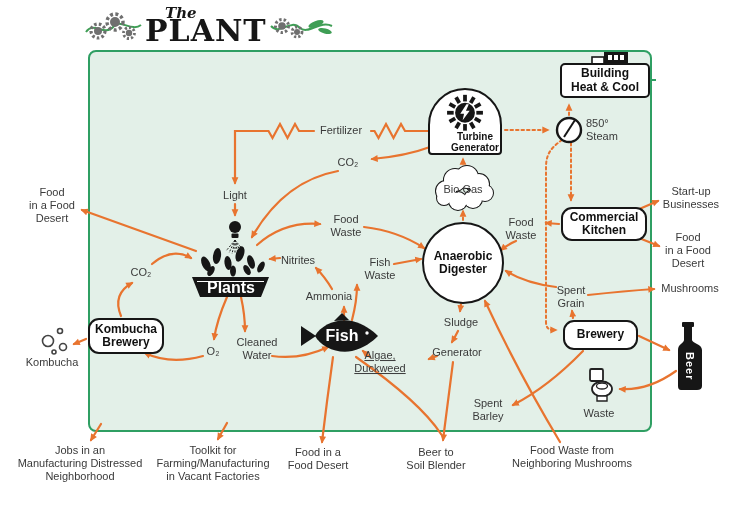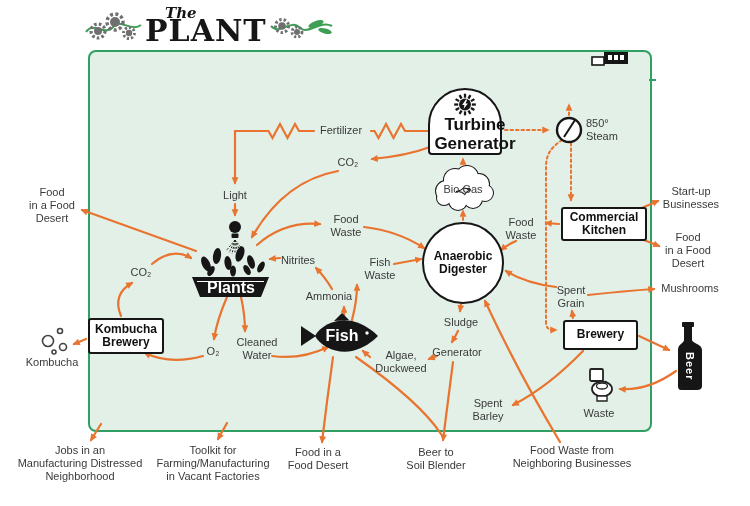--- a/index.html
+++ b/index.html
@@ -6,25 +6,25 @@
   .stage{position:relative;width:750px;height:506px;background:#fff;overflow:hidden;
          font-family:"Liberation Sans",sans-serif;}
   .panel{position:absolute;left:88px;top:50px;width:564px;height:382px;box-sizing:border-box;
          background:var(--panel-fill,#e3f0e8);border:2.5px solid var(--border-green,#2f9f63);
          border-radius:8px;z-index:1;}
   .ovl{position:absolute;left:0;top:0;width:750px;height:506px;z-index:2;pointer-events:none;}
   .ar{stroke:var(--arrow,#e8742f);fill:none;stroke-width:2.2;stroke-linecap:round;}
   .ard{stroke:var(--arrow,#e8742f);fill:none;stroke-width:2;stroke-dasharray:2.5 3;stroke-linecap:round;}
   .ahp{fill:var(--arrow,#e8742f);}
   .grn{stroke:var(--border-green,#2f9f63);fill:none;stroke-width:2;}
-  .box{position:absolute;background:#fff;border:2px solid var(--box-black,#161616);border-radius:3px;
+  .box{position:absolute;background:#fff;border:2px solid var(--box-black,#161616);border-radius:11px;
        display:flex;align-items:center;justify-content:center;text-align:center;font-weight:bold;
        color:#111;font-size:12px;line-height:1.12;white-space:pre-line;z-index:3;box-sizing:border-box;}
   .arch{border-radius:37px 37px 4px 4px;flex-direction:column;justify-content:flex-start;padding-top:2px;}
-  .arch .arch-label{font-size:17px;margin-top:-1px;margin-left:20px;}
+  .arch .arch-label{font-size:10px;margin-top:-1px;margin-left:20px;}
   .circle{border-radius:50%;}
   .lbl{position:absolute;transform:translate(-50%,-50%);text-align:center;font-size:11px;
        line-height:1.18;color:var(--ink,#3a3a3a);white-space:pre-line;z-index:4;}
   .lbl-left{transform:translate(0,-50%);text-align:left;}
   .node-text{position:absolute;transform:translate(-50%,-50%);color:#fff;font-weight:bold;
        font-size:16px;z-index:4;white-space:nowrap;}
   .beer-label{position:absolute;left:678px;top:344px;width:24px;height:44px;z-index:4;
        writing-mode:vertical-rl;display:flex;align-items:center;justify-content:center;
        color:#fff;font-weight:bold;font-size:11px;letter-spacing:1px;}
   .logo{position:absolute;left:84px;top:6px;height:42px;display:flex;align-items:center;z-index:5;}
@@ -208,20 +208,22 @@
     </g>
 
     <g fill="none" stroke="#444" stroke-width="1.6">
       <circle cx="48" cy="341" r="5.5"></circle>
         <circle cx="60" cy="331" r="2.5"></circle>
       <circle cx="63" cy="347" r="3.5"></circle>
         <circle cx="54" cy="352" r="2"></circle>
     </g>
   </svg>
 
+  <div class="box" style="left:560px;top:63px;width:90px;height:35px;border-radius:5px;">Building
+Heat &amp; Cool</div>
 
   <div class="box arch" style="left:428px;top:88px;width:74px;height:67px;">
     <svg width="70" height="42" viewBox="0 0 70 42">
       <g transform="translate(35,22)">
         <g fill="#161616">
           <g transform="rotate(0)">
               <rect x="-2" y="-19" width="4" height="7"></rect>
             </g>
           <g transform="rotate(30)">
               <rect x="-2" y="-19" width="4" height="7"></rect>
@@ -291,21 +293,21 @@
   <div class="lbl" style="left:521px;top:229px;">Food
 Waste</div>
   <div class="lbl" style="left:298px;top:260px;">Nitrites</div>
   <div class="lbl" style="left:329px;top:296px;">Ammonia</div>
   <div class="lbl" style="left:380px;top:269px;">Fish
 Waste</div>
   <div class="lbl" style="left:571px;top:297px;">Spent
 Grain</div>
   <div class="lbl" style="left:461px;top:322px;">Sludge</div>
   <div class="lbl" style="left:457px;top:352px;">Generator</div>
-  <div class="lbl" style="left:401px;top:362px;">Algae,
+  <div class="lbl" style="left:380px;top:362px;text-decoration:underline;">Algae,
 Duckweed</div>
   <div class="lbl" style="left:213px;top:351px;">O₂</div>
   <div class="lbl" style="left:257px;top:349px;">Cleaned
 Water</div>
   <div class="lbl" style="left:141px;top:272px;">CO₂</div>
   <div class="lbl" style="left:488px;top:410px;">Spent
 Barley</div>
   <div class="lbl" style="left:599px;top:413px;">Waste</div>
   <div class="lbl" style="left:52px;top:362px;">Kombucha</div>
 
@@ -322,15 +324,15 @@
 Manufacturing Distressed
 Neighborhood</div>
   <div class="lbl" style="left:213px;top:463px;">Toolkit for
 Farming/Manufacturing
 in Vacant Factories</div>
   <div class="lbl" style="left:318px;top:459px;">Food in a
 Food Desert</div>
   <div class="lbl" style="left:436px;top:459px;">Beer to
 Soil Blender</div>
   <div class="lbl" style="left:572px;top:457px;">Food Waste from
-Neighboring Businesses</div>
+Neighboring Mushrooms</div>
 
 </div>
 
 </body></html>

